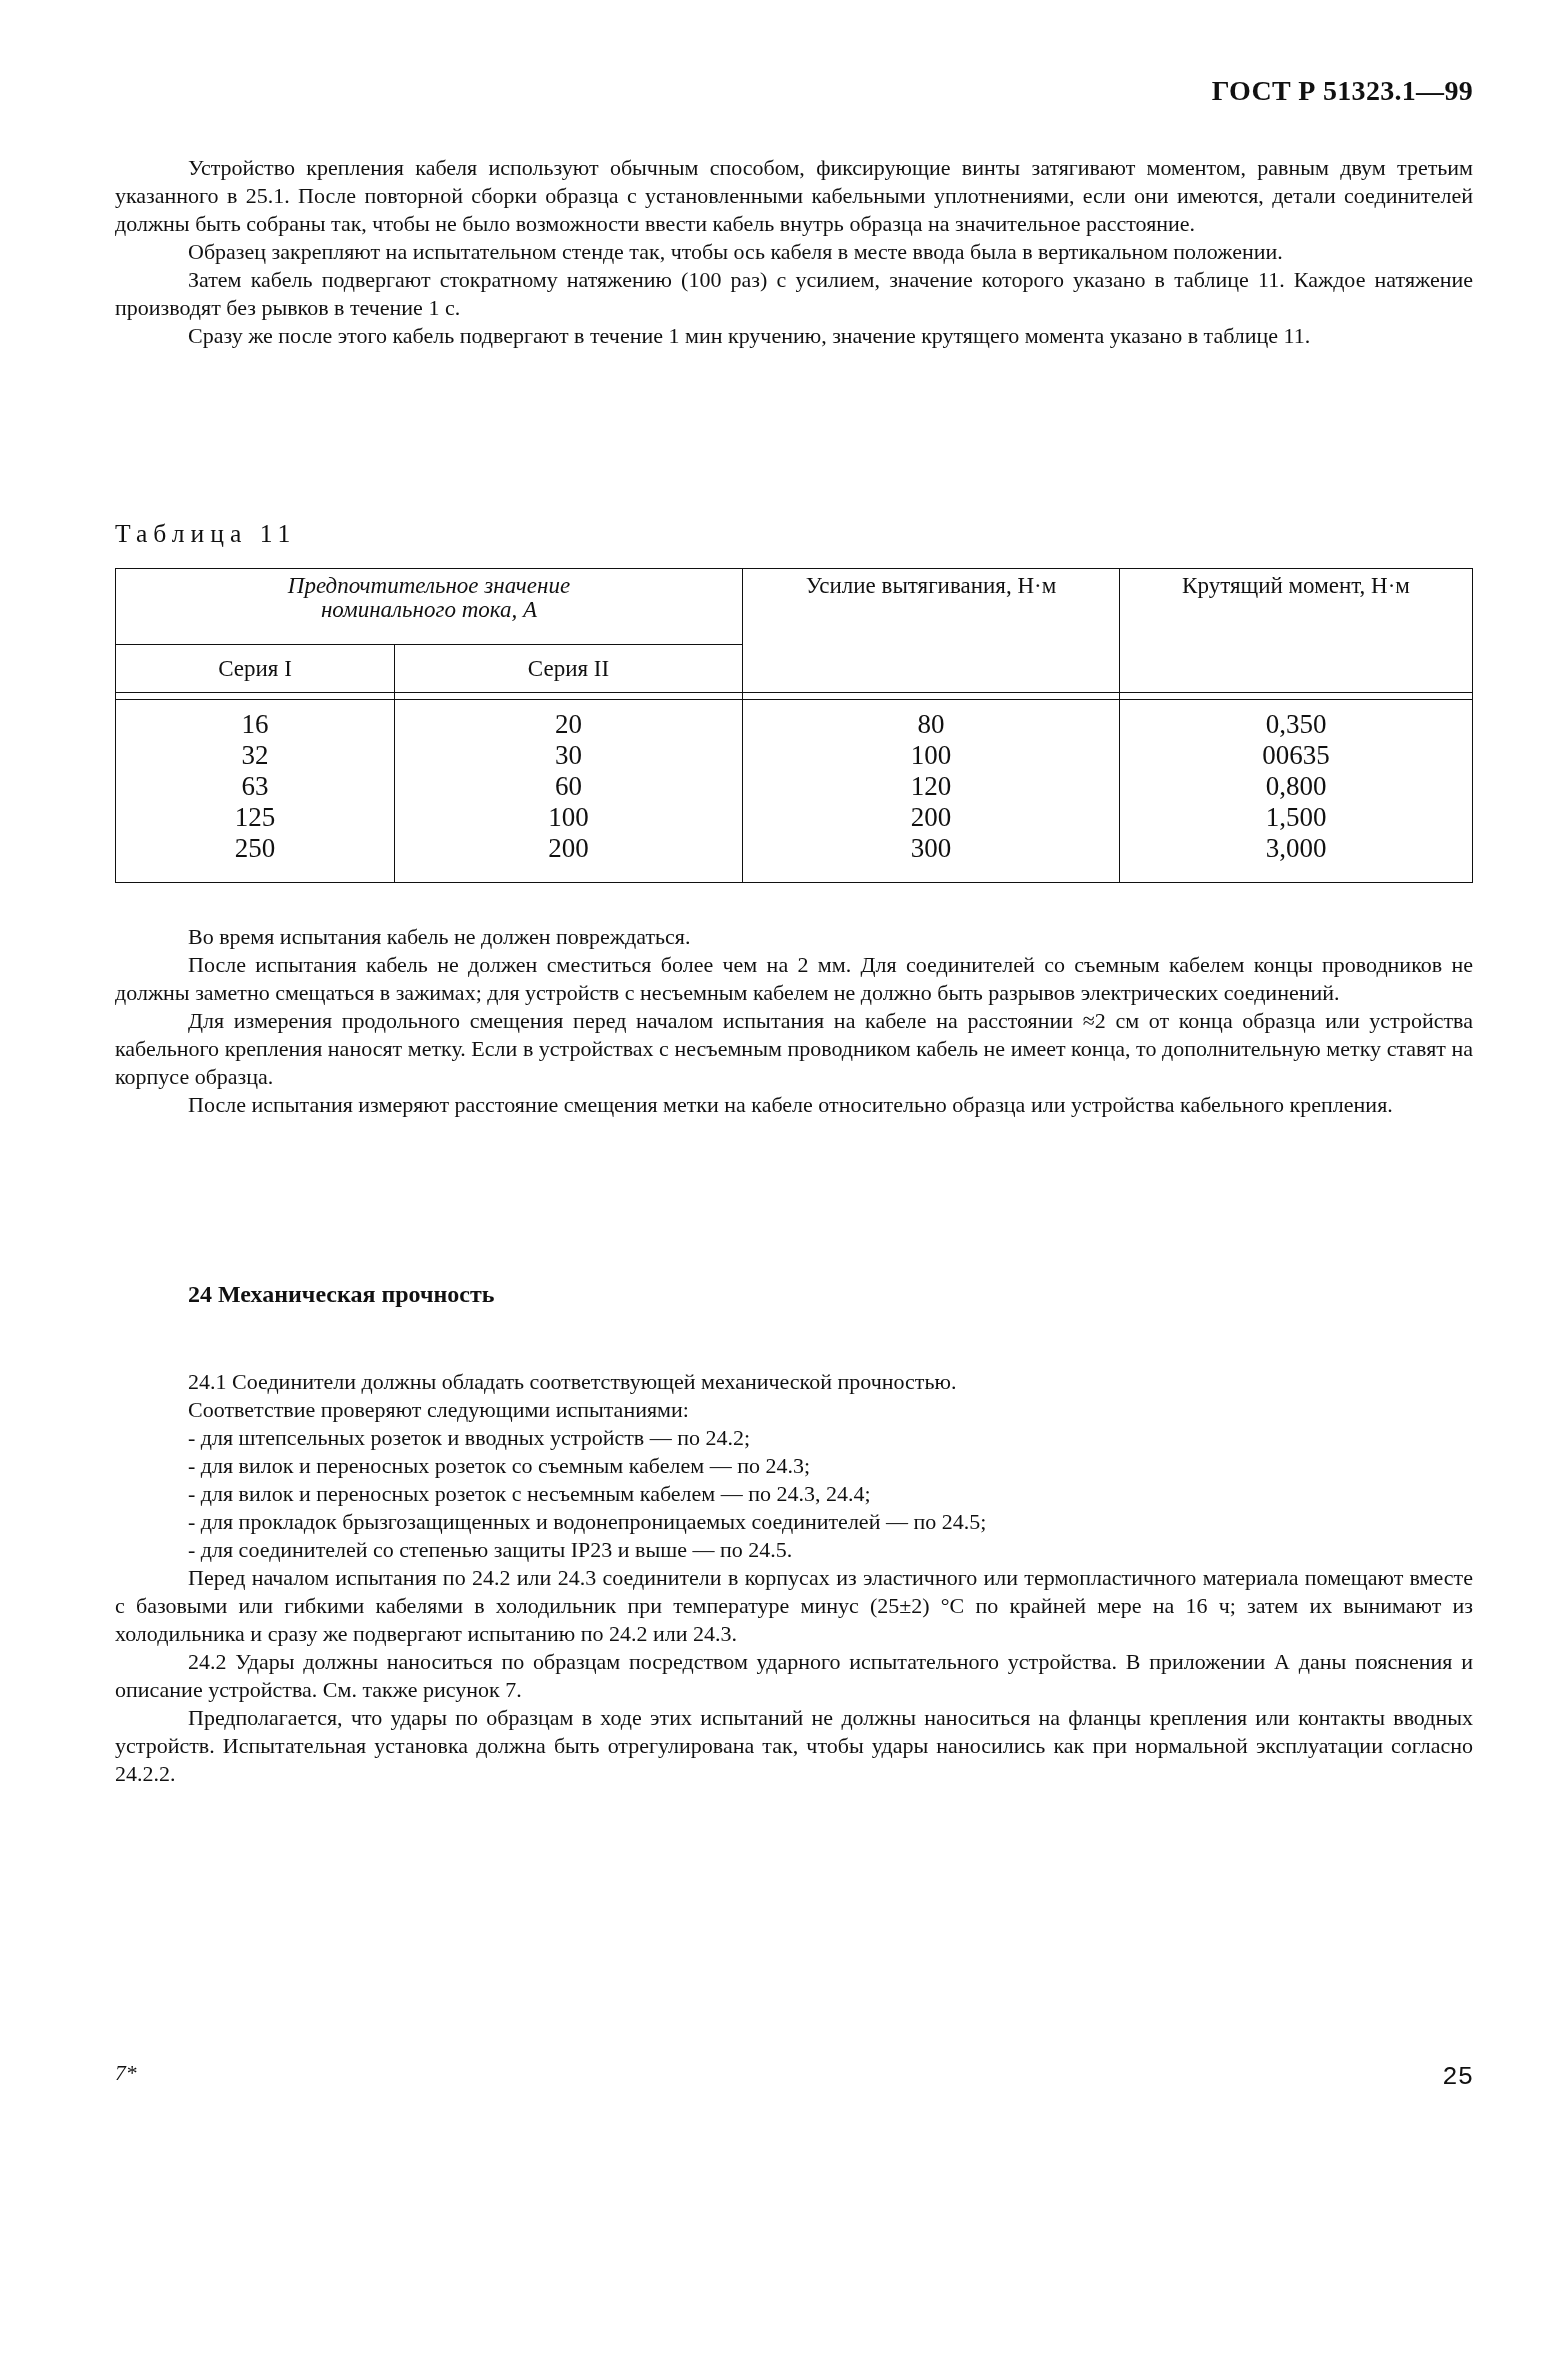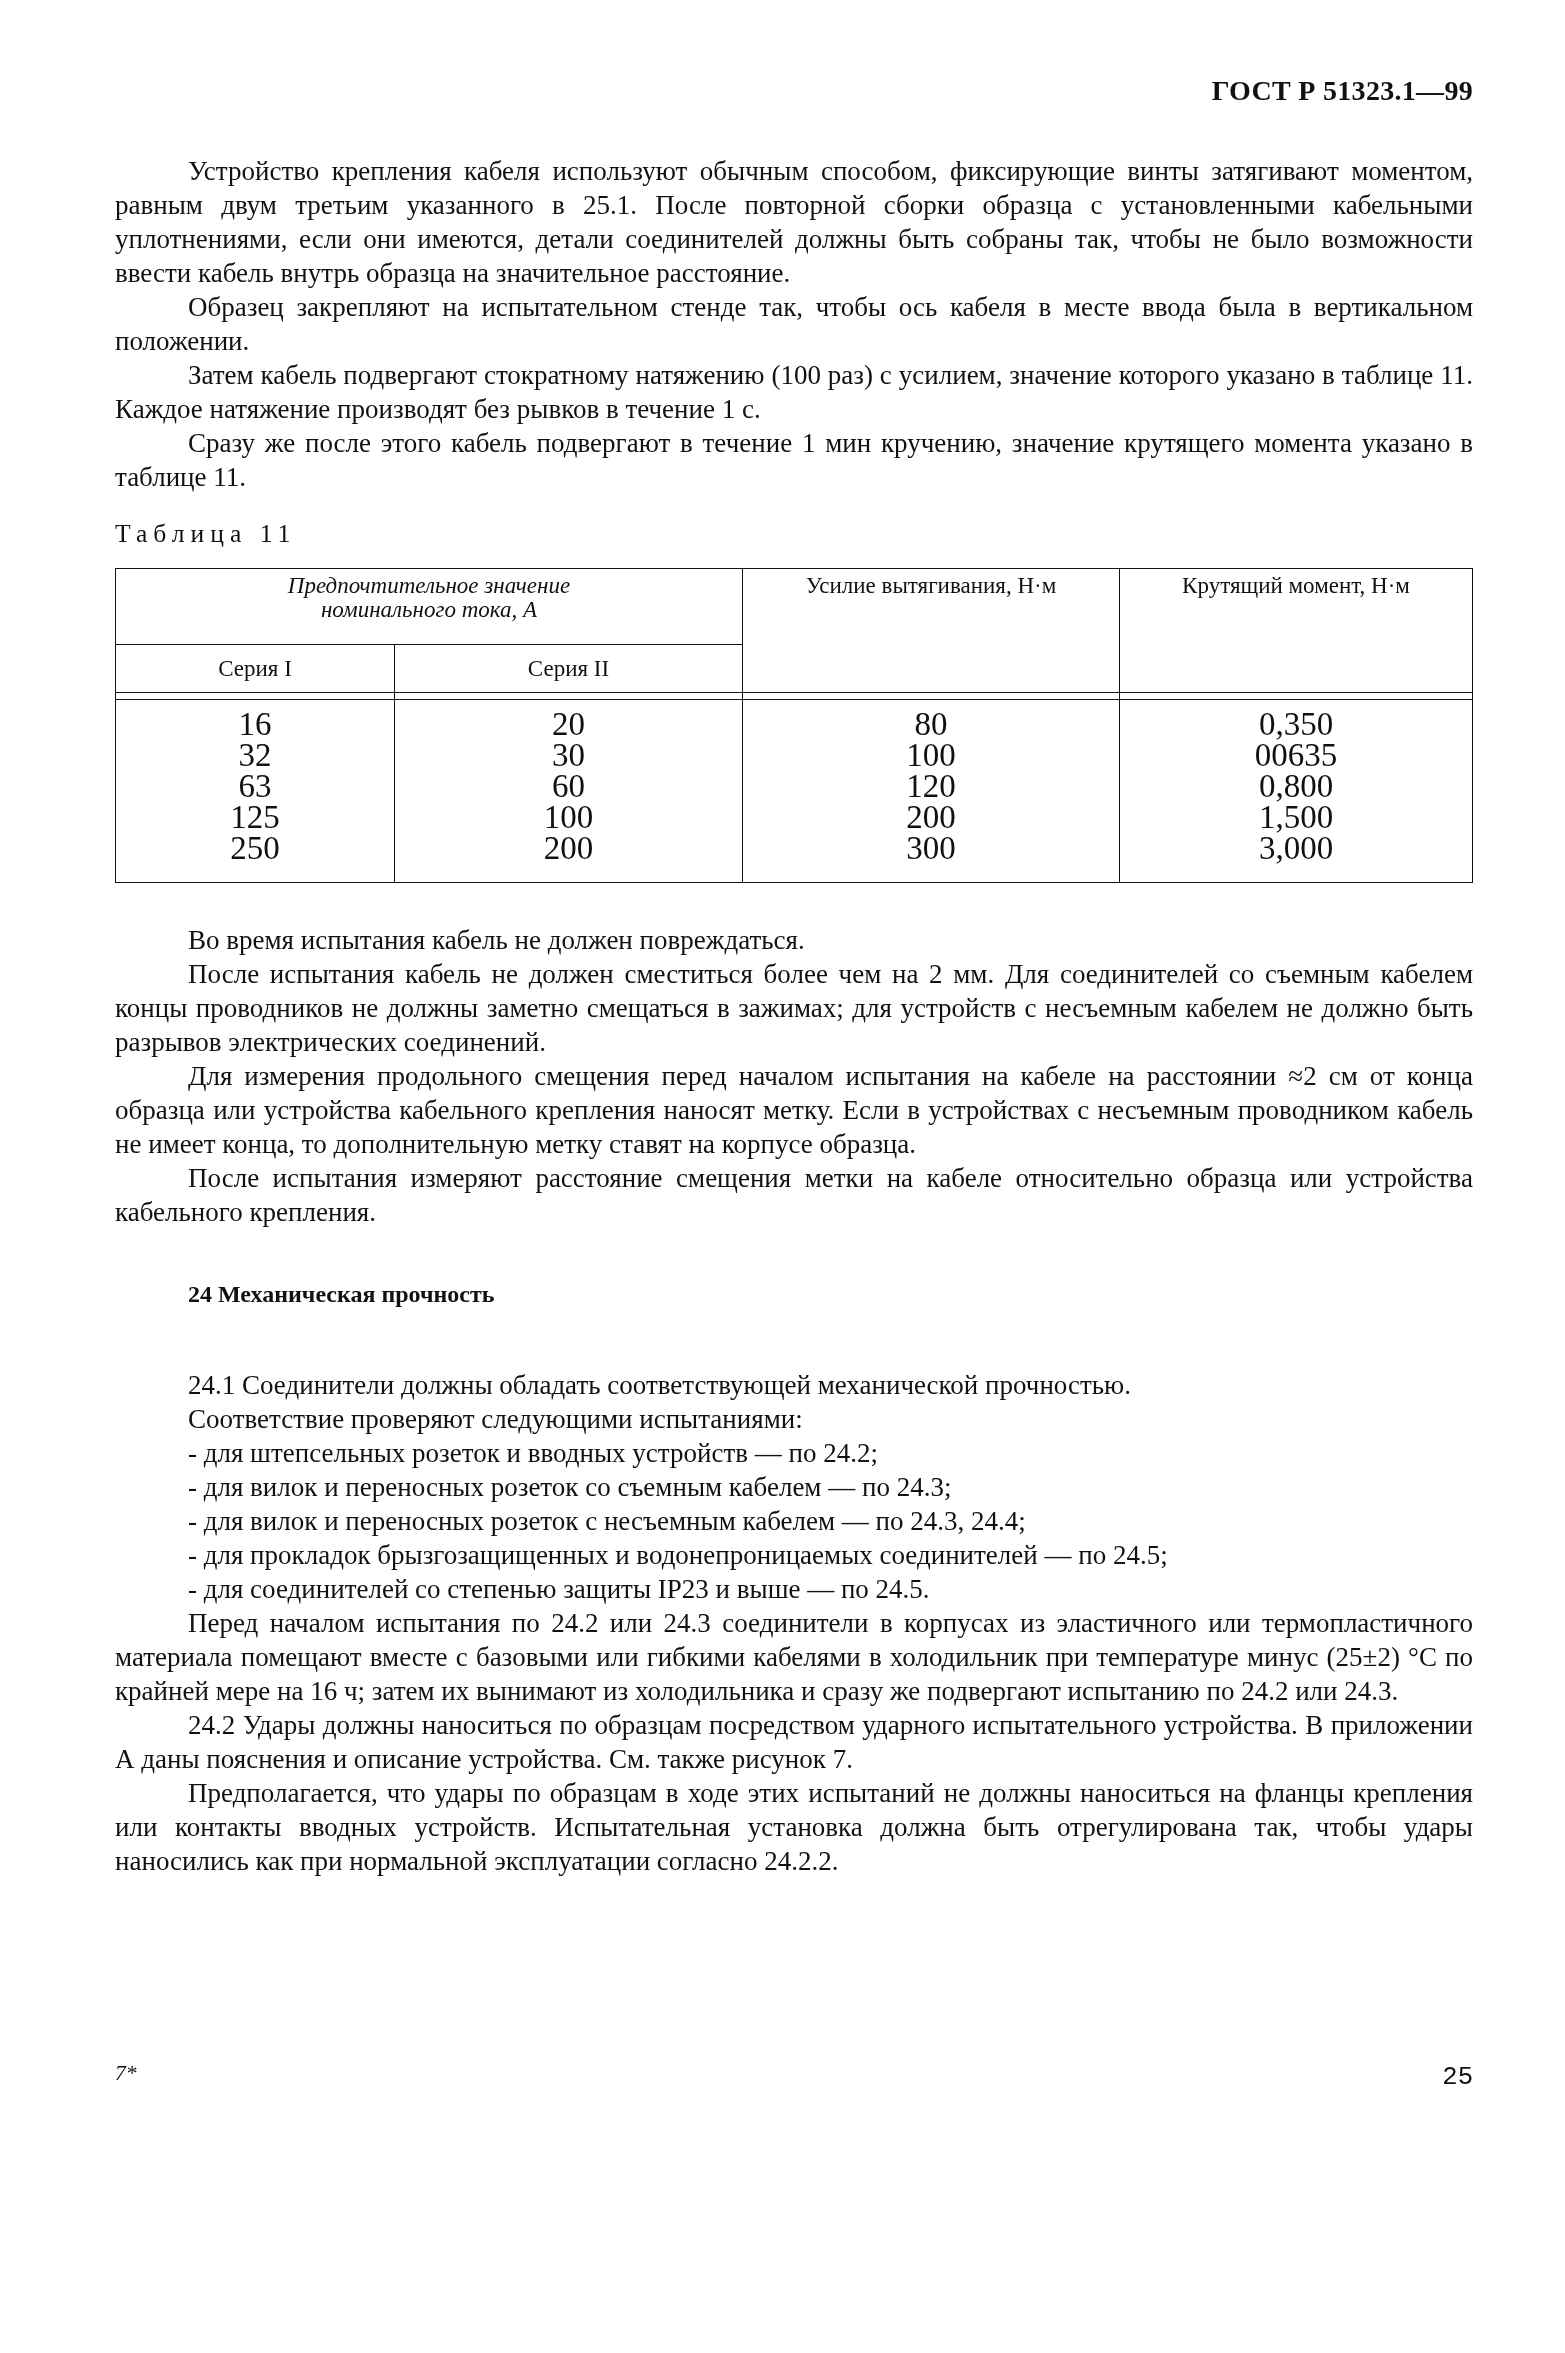--- a/index.html
+++ b/index.html
@@ -1,31 +1,31 @@
 <!DOCTYPE html>
 <html style="font-size:10.8px"><head>
 <meta charset="utf-8">
 <style>
   html, body { margin: 0; padding: 0; background: #ffffff; }
   body { width: 1565px; height: 2354px; position: relative; overflow: hidden;
          font-family: "Liberation Serif", "DejaVu Serif", serif; color: #111; }
   .page { position: absolute; left: 115px; top: 0; width: 1358px; }
   .header { position: absolute; right: 0; top: 75px; font-weight: bold; font-size: 28px; letter-spacing: 0.3px; }
-  .body-text { position: absolute; left: 0; width: 1358px; font-size: 27px; line-height: 34px; text-align: justify; }
+  .body-text { position: absolute; left: 0; width: 1358px; font-size: 22px; line-height: 28px; text-align: justify; }
   .body-text p { margin: 0; text-indent: 73px; }
   .body-text p.item { text-indent: 73px; }
   .caption { position: absolute; left: 0; top: 519px; font-size: 25.6px; letter-spacing: 6px; }
   table.t11 { position: absolute; left: 0; top: 568px; width: 1358px; border-collapse: collapse; font-size: 23px; }
   table.t11 td, table.t11 th { border: 1.7px solid #111; font-weight: normal; padding: 0; }
   table.t11 th { vertical-align: top; line-height: 24px; }
   .h-pref { height: 70px; padding-top: 5.4px !important; text-align: center; font-style: italic; }
   .h-force, .h-torque { text-align: center; padding-top: 5.4px !important; }
   .h-ser { height: 47px; vertical-align: middle !important; }
   tr.gap td { height: 5.4px; border-left: 1px solid #111; border-right: 1px solid #111; }
-  td.data { text-align: center; vertical-align: top; font-size: 33px; line-height: 31px; padding-top: 9.4px !important; padding-bottom: 13.5px !important; height: 159px; }
+  td.data { text-align: center; vertical-align: top; font-size: 27px; line-height: 31px; padding-top: 9.4px !important; padding-bottom: 13.5px !important; height: 159px; }
   td.data div { height: 31px; }
   .section-title { position: absolute; left: 73px; top: 1281px; font-weight: bold; font-size: 24px; }
   .footer-left { position: absolute; left: 0; top: 2061px; font-size: 21.6px; font-style: italic; }
   .footer-right { position: absolute; right: 0; top: 2063px; font-size: 25.6px; font-family: Liberation Mono, monospace; }
 </style>
 </head>
 <body>
 
 <div class="page">
   <div class="header">ГОСТ Р 51323.1—99</div>

